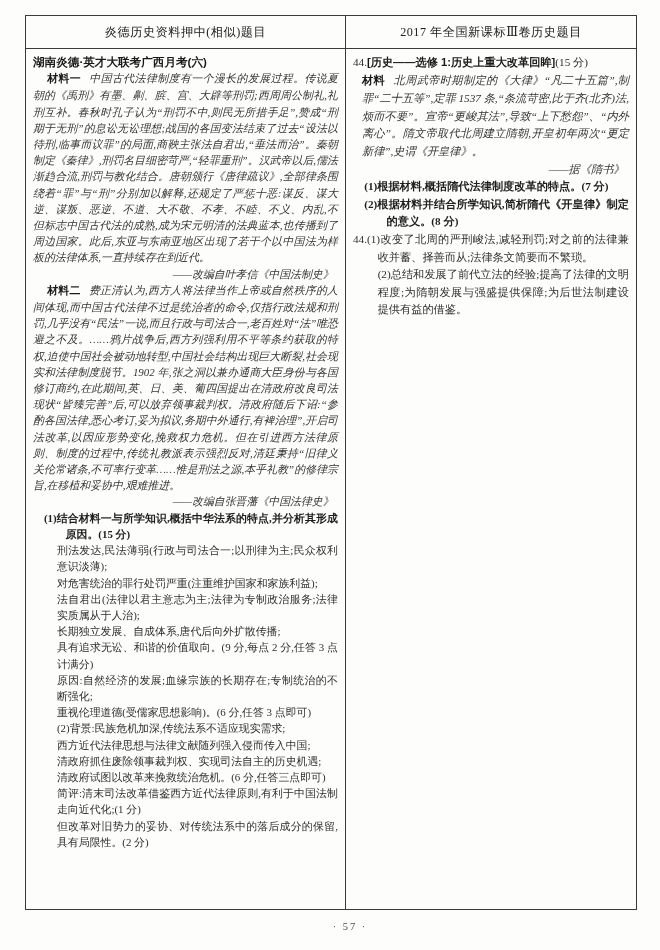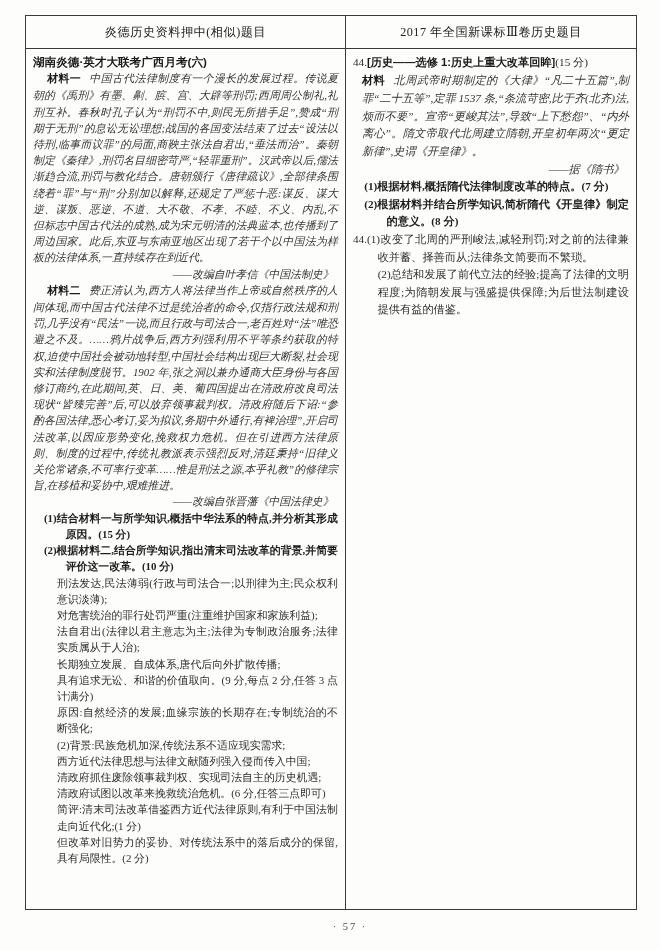--- a/index.html
+++ b/index.html
@@ -127,29 +127,29 @@
       <div class="td td-left">
         <div class="exam-title">湖南炎德·英才大联考广西月考(六)</div>
 
         <p class="material m-indent"><b class="mlabel">材料一</b><span>中国古代法律制度有一个漫长的发展过程。传说夏朝的《禹刑》有墨、劓、膑、宫、大辟等刑罚;西周周公制礼,礼刑互补。春秋时孔子认为“刑罚不中,则民无所措手足”,赞成“刑期于无刑”的息讼无讼理想;战国的各国变法结束了过去“设法以待刑,临事而议罪”的局面,商鞅主张法自君出,“垂法而治”。秦朝制定《秦律》,刑罚名目细密苛严,“轻罪重刑”。汉武帝以后,儒法渐趋合流,刑罚与教化结合。唐朝颁行《唐律疏议》,全部律条围绕着“罪”与“刑”分别加以解释,还规定了严惩十恶:谋反、谋大逆、谋叛、恶逆、不道、大不敬、不孝、不睦、不义、内乱,不但标志中国古代法的成熟,成为宋元明清的法典蓝本,也传播到了周边国家。此后,东亚与东南亚地区出现了若干个以中国法为样板的法律体系,一直持续存在到近代。</span></p>
         <div class="source">——改编自叶孝信《中国法制史》</div>
 
         <p class="material m-indent"><b class="mlabel">材料二</b><span>费正清认为,西方人将法律当作上帝或自然秩序的人间体现,而中国古代法律不过是统治者的命令,仅指行政法规和刑罚,几乎没有“民法”一说,而且行政与司法合一,老百姓对“法”唯恐避之不及。……鸦片战争后,西方列强利用不平等条约获取的特权,迫使中国社会被动地转型,中国社会结构出现巨大断裂,社会现实和法律制度脱节。1902 年,张之洞以兼办通商大臣身份与各国修订商约,在此期间,英、日、美、葡四国提出在清政府改良司法现状“皆臻完善”后,可以放弃领事裁判权。清政府随后下诏:“参酌各国法律,悉心考订,妥为拟议,务期中外通行,有裨治理”,开启司法改革,以因应形势变化,挽救权力危机。但在引进西方法律原则、制度的过程中,传统礼教派表示强烈反对,清廷秉持“旧律义关伦常诸条,不可率行变革……惟是刑法之源,本乎礼教”的修律宗旨,在移植和妥协中,艰难推进。</span></p>
         <div class="source">——改编自张晋藩《中国法律史》</div>
 
         <div class="question">(1)结合材料一与所学知识,概括中华法系的特点,并分析其形成原因。(15 分)</div>
-        <div class="question">(2)根据材料二,结合所学知识,指出清末司法改革的背景,并简要评价这一改革。(10 分)</div>
 
         <div class="answers">
           <div>刑法发达,民法薄弱(行政与司法合一;以刑律为主;民众权利意识淡薄);</div>
           <div>对危害统治的罪行处罚严重(注重维护国家和家族利益);</div>
           <div>法自君出(法律以君主意志为主;法律为专制政治服务;法律实质属从于人治);</div>
           <div>长期独立发展、自成体系,唐代后向外扩散传播;</div>
           <div>具有追求无讼、和谐的价值取向。(9 分,每点 2 分,任答 3 点计满分)</div>
           <div>原因:自然经济的发展;血缘宗族的长期存在;专制统治的不断强化;</div>
+          <div>重视伦理道德(受儒家思想影响)。(6 分,任答 3 点即可)</div>
           <div>(2)背景:民族危机加深,传统法系不适应现实需求;</div>
           <div>西方近代法律思想与法律文献随列强入侵而传入中国;</div>
           <div>清政府抓住废除领事裁判权、实现司法自主的历史机遇;</div>
           <div>清政府试图以改革来挽救统治危机。(6 分,任答三点即可)</div>
           <div>简评:清末司法改革借鉴西方近代法律原则,有利于中国法制走向近代化;(1 分)</div>
           <div>但改革对旧势力的妥协、对传统法系中的落后成分的保留,具有局限性。(2 分)</div>
         </div>
       </div>
 
       <div class="td td-right">

